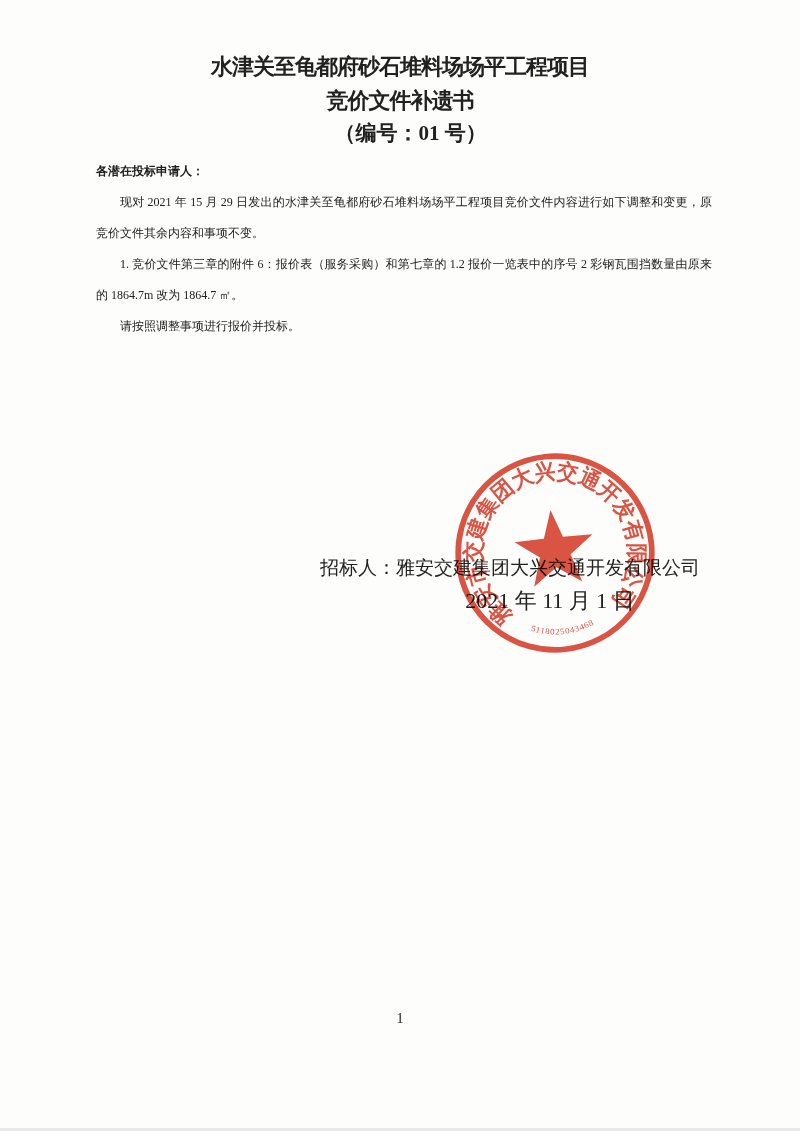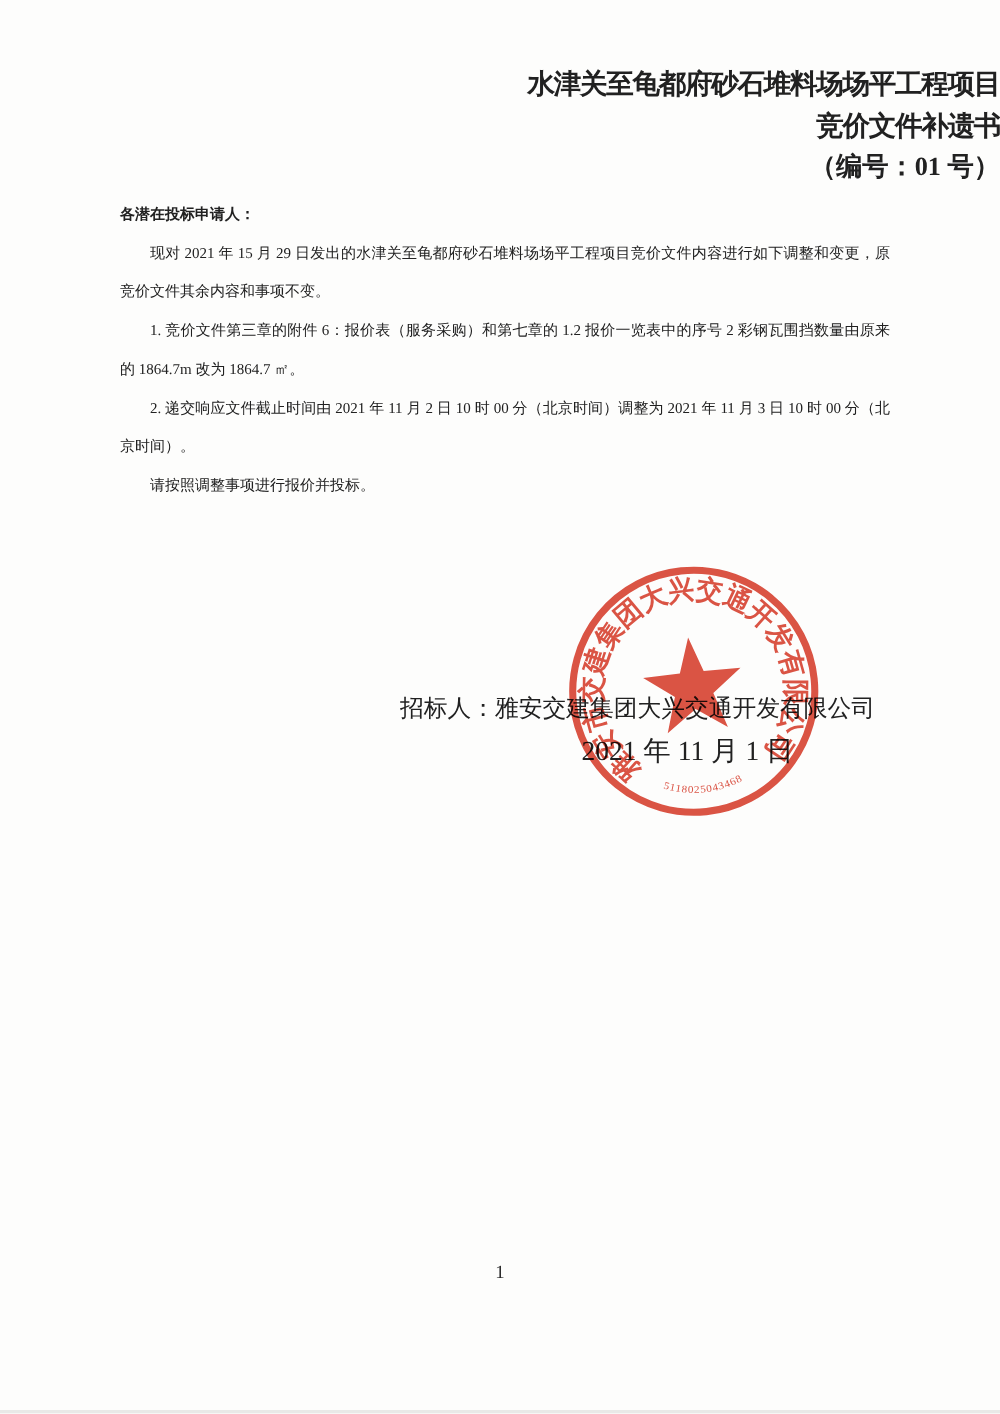--- a/index.html
+++ b/index.html
@@ -16,21 +16,21 @@
     background: #fdfdfc;
     overflow: hidden;
   }
   .page::after{
     content:"";
     position:absolute; left:0; right:0; bottom:0; height:3px;
     background:#e9e9e7;
   }
   .title-block {
     padding-top: 52px;
-    text-align: right;
+    text-align: center;
   }
   .title-l1 {
     font-size: 22px;
     font-weight: bold;
     line-height: 30px;
     letter-spacing: -1px;
   }
   .title-l2 {
     font-size: 22px;
     font-weight: bold;
@@ -106,21 +106,20 @@
   <div class="title-block">
     <div class="title-l1">水津关至龟都府砂石堆料场场平工程项目</div>
     <div class="title-l2">竞价文件补遗书</div>
     <div class="title-l3">（编号：01 号）</div>
   </div>
 
   <div class="body-block">
     <p class="salutation">各潜在投标申请人：</p>
     <p class="para">现对 2021 年 15 月 29 日发出的水津关至龟都府砂石堆料场场平工程项目竞价文件内容进行如下调整和变更，原竞价文件其余内容和事项不变。</p>
     <p class="para">1. 竞价文件第三章的附件 6：报价表（服务采购）和第七章的 1.2 报价一览表中的序号 2 彩钢瓦围挡数量由原来的 1864.7m 改为 1864.7 ㎡。</p>
-    <p class="para">2. 递交响应文件截止时间由 2021 年 11 月 2 日 10 时 00 分（北京时间）调整为 2021 年 11 月 3 日 10 时 00 分（北京时间）。</p>
     <p class="para">请按照调整事项进行报价并投标。</p>
   </div>
 
   <div class="sig-block">
     <div>招标人：雅安交建集团大兴交通开发有限公司</div>
     <div class="sig-date">2021 年 11 月 1 日</div>
   </div>
 
   <div class="seal">
     <svg viewBox="0 0 200 200" xmlns="http://www.w3.org/2000/svg">

